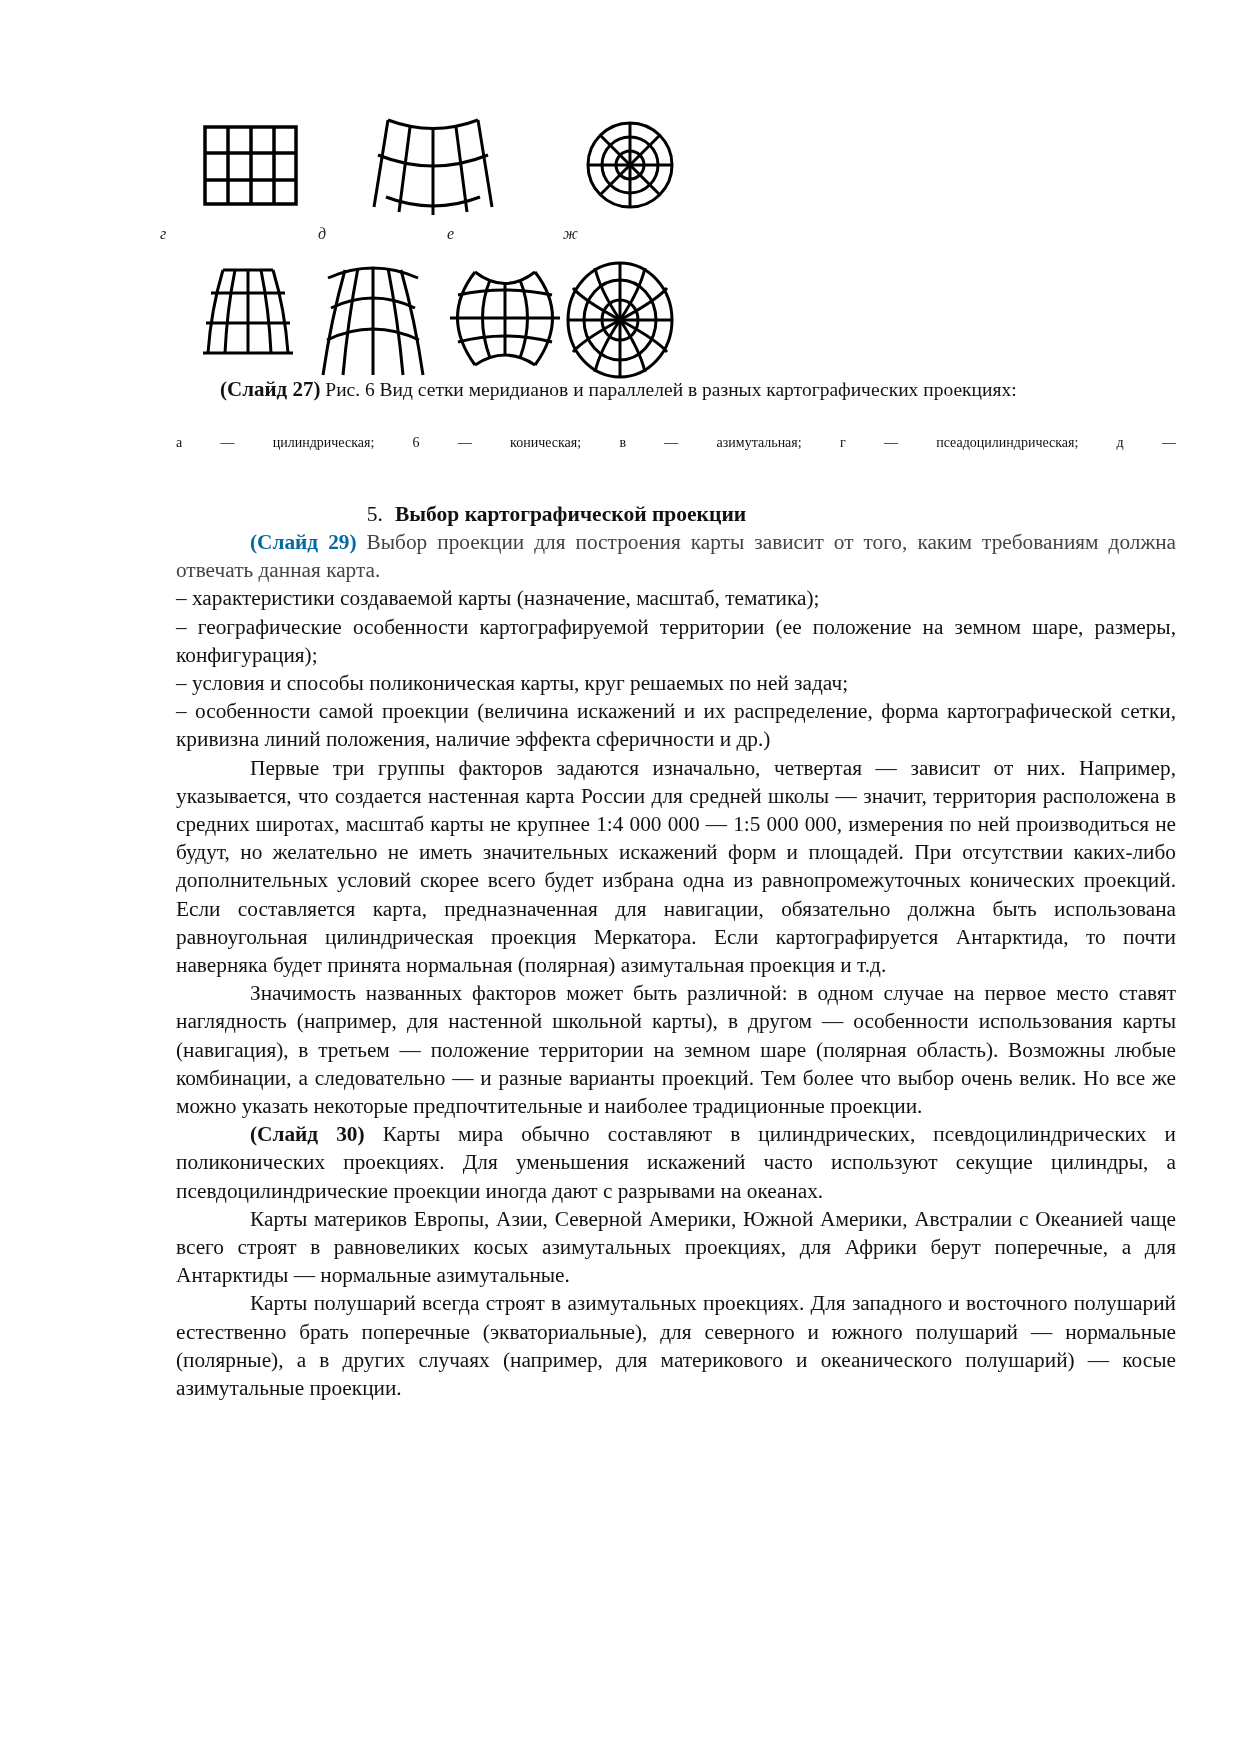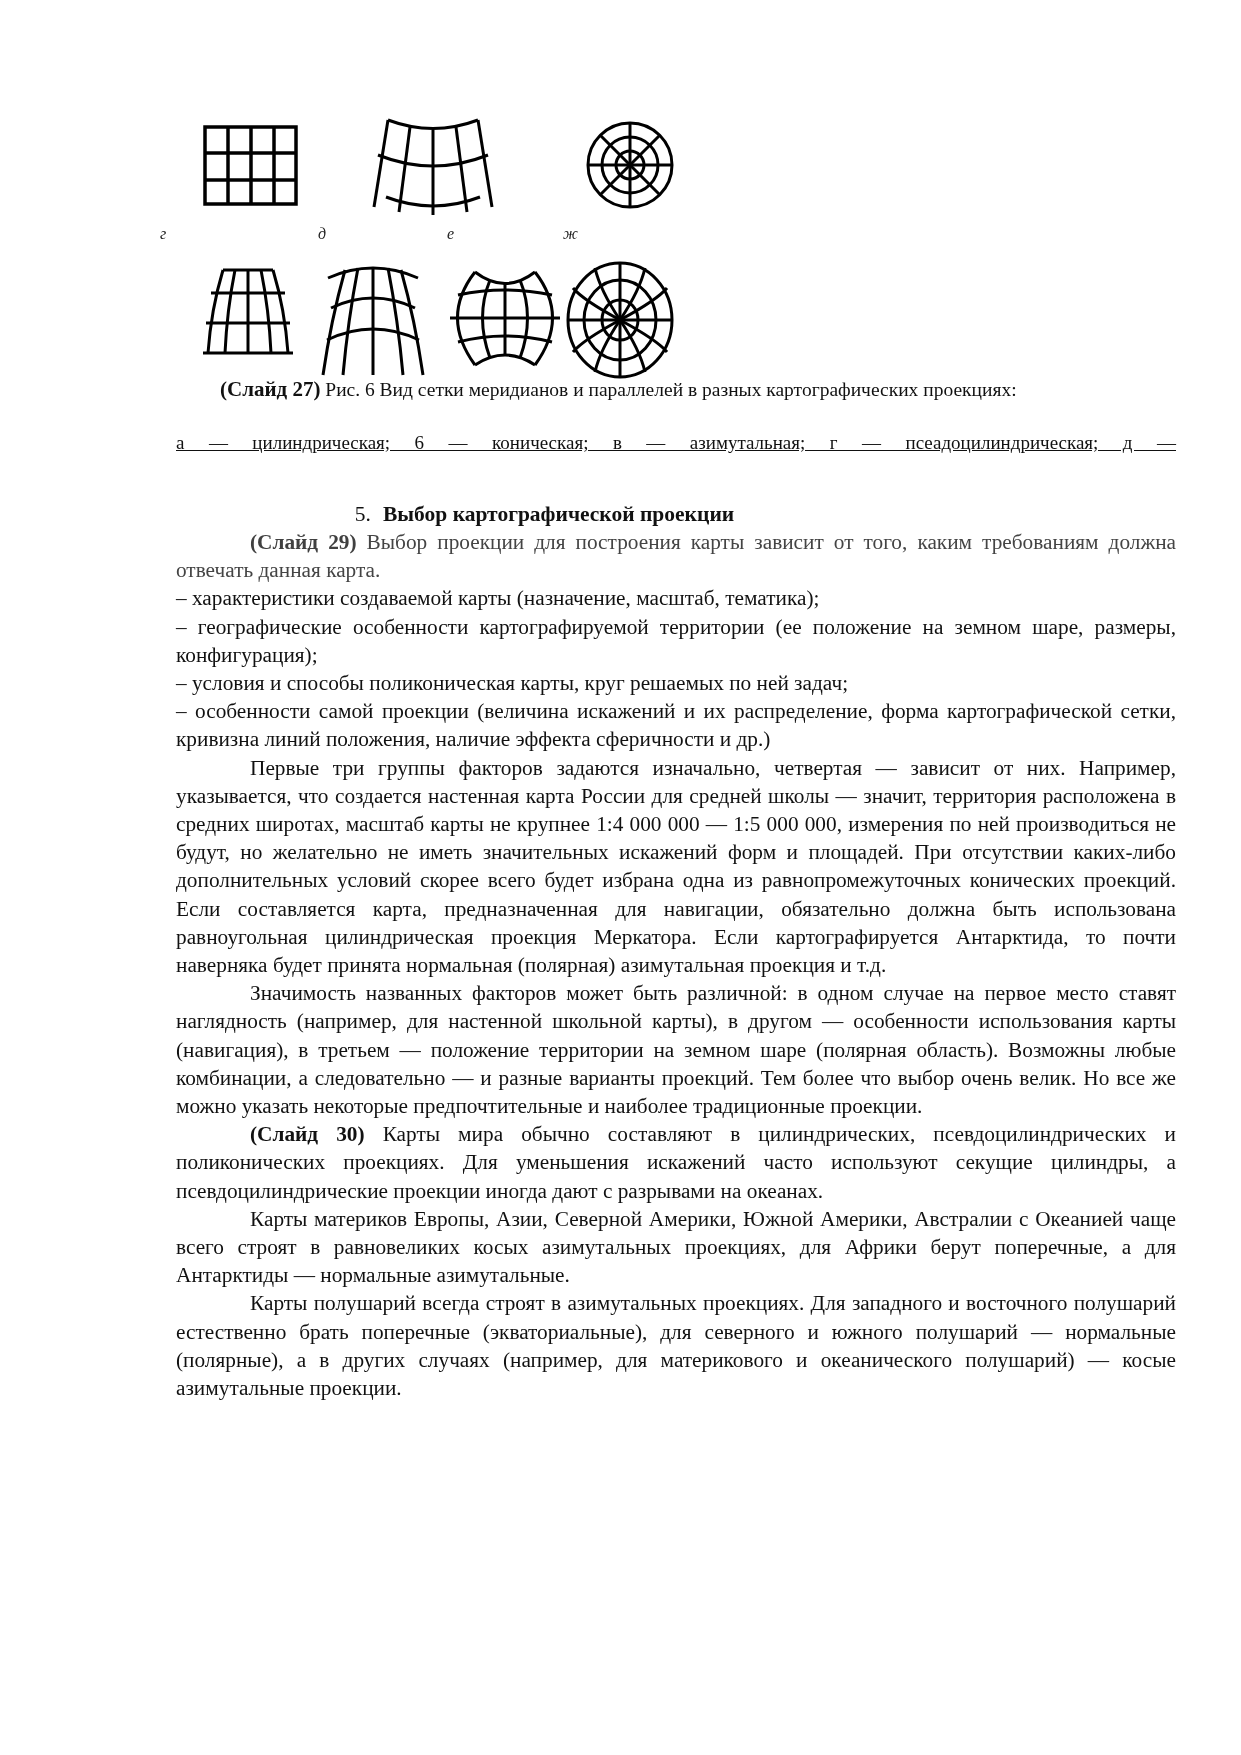--- a/index.html
+++ b/index.html
@@ -4,23 +4,23 @@
 <style>
   html, body { margin: 0; padding: 0; background: #ffffff; }
   body { width: 1241px; height: 1755px; position: relative; overflow: hidden;
          font-family: "Liberation Serif", "DejaVu Serif", serif; color: #111; }
   .figure { position: absolute; left: 160px; top: 115px; width: 640px; height: 265px; }
   .figure svg { position: absolute; overflow: visible; }
   .fig-letter { position: absolute; font-style: italic; font-size: 16px; font-family: "Liberation Serif", serif; color: #222; }
   .text { position: absolute; left: 176px; width: 1000px; font-size: 21.3px; line-height: 28.2px; }
   .caption { position: absolute; left: 176px; top: 377px; font-size: 19.5px; white-space: nowrap; margin-left: 44px; }
   .caption b { font-size: 21px; }
-  .legend { position: absolute; left: 176px; top: 431px; width: 1000px; font-size: 19px; line-height: 24px; text-align: justify; text-decoration: underline; }
+  .legend { position: absolute; left: 176px; top: 431px; width: 1000px; font-size: 14px; line-height: 24px; text-align: justify; }
   .legend .l1 { text-align-last: justify; display:block; }
-  .section-title { position: absolute; left: 0; width: 1089px; top: 502px; text-align: center; font-size: 21.5px; }
+  .section-title { position: absolute; left: 0; width: 1089px; top: 502px; text-align: center; font-size: 21.5px; padding-left: 12px; }
   .section-title .num { margin-right: 12px; }
   .section-title b { font-weight: bold; }
   p { margin: 0; text-align: justify; }
   .indent { text-indent: 74px; }
   .gray { color: #444; }
 </style>
 </head>
 <body>
 
 <div class="figure">
@@ -132,21 +132,21 @@
 </div>
 <div class="legend">
   <span class="l1">а — цилиндрическая; 6 — коническая; в — азимутальная; г — псеадоцилиндрическая; д —</span>
 </div>
 
 <div class="section-title">
   <span class="num">5.</span><b>Выбор картографической проекции</b>
 </div>
 
 <div class="text" style="top:528px">
-  <p class="indent gray"><b style="color:#404040">(Слайд 29)</b><span> Выбор проекции для построения карты зависит от того, каким требованиям должна отвечать данная карта.</span></p>
+  <p class="indent gray"><b style="color:#0369a1">(Слайд 29)</b><span> Выбор проекции для построения карты зависит от того, каким требованиям должна отвечать данная карта.</span></p>
   <p> – характеристики создаваемой карты (назначение, масштаб, тематика);</p>
   <p>– географические особенности картографируемой территории (ее положение на земном шаре, размеры, конфигурация);</p>
   <p>– условия и способы поликоническая карты, круг решаемых по ней задач;</p>
   <p>– особенности самой проекции (величина искажений и их распределение, форма картографической сетки, кривизна линий положения, наличие эффекта сферичности и др.)</p>
   <p class="indent">Первые три группы факторов задаются изначально, четвертая — зависит от них. Например, указывается, что создается настенная карта России для средней школы — значит, территория расположена в средних широтах, масштаб карты не крупнее 1:4 000 000 — 1:5 000 000, измерения по ней производиться не будут, но желательно не иметь значительных искажений форм и площадей. При отсутствии каких-либо дополнительных условий скорее всего будет избрана одна из равнопромежуточных конических проекций. Если составляется карта, предназначенная для навигации, обязательно должна быть использована равноугольная цилиндрическая проекция Меркатора. Если картографируется Антарктида, то почти наверняка будет принята нормальная (полярная) азимутальная проекция и т.д.</p>
   <p class="indent">Значимость названных факторов может быть различной: в одном случае на первое место ставят наглядность (например, для настенной школьной карты), в другом — особенности использования карты (навигация), в третьем — положение территории на земном шаре (полярная область). Возможны любые комбинации, а следовательно — и разные варианты проекций. Тем более что выбор очень велик. Но все же можно указать некоторые предпочтительные и наиболее традиционные проекции.</p>
   <p class="indent"><b>(Слайд 30)</b><span> Карты мира обычно составляют в цилиндрических, псевдоцилиндрических и поликонических проекциях. Для уменьшения искажений часто используют секущие цилиндры, а псевдоцилиндрические проекции иногда дают с разрывами на океанах.</span></p>
   <p class="indent">Карты материков Европы, Азии, Северной Америки, Южной Америки, Австралии с Океанией чаще всего строят в равновеликих косых азимутальных проекциях, для Африки берут поперечные, а для Антарктиды — нормальные азимутальные.</p>
   <p class="indent">Карты полушарий всегда строят в азимутальных проекциях. Для западного и восточного полушарий естественно брать поперечные (экваториальные), для северного и южного полушарий — нормальные (полярные), а в других случаях (например, для материкового и океанического полушарий) — косые азимутальные проекции.</p>
 </div>

